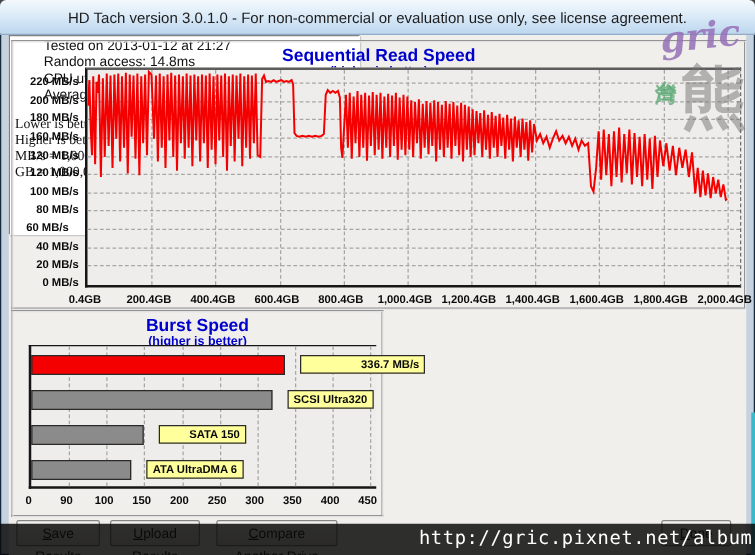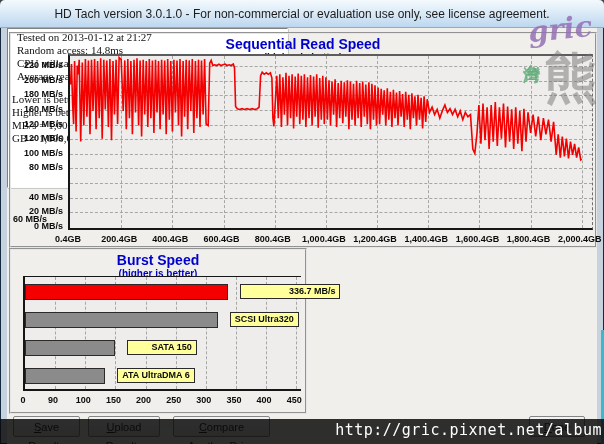--- a/index.html
+++ b/index.html
@@ -35,21 +35,21 @@
   .ylab,.xlab{position:absolute;font-size:9px;font-weight:700;color:#0b0b0b;white-space:nowrap;}
   .xlab{text-align:center;}
   svg.series{position:absolute;left:0;top:0;z-index:3;}
 
   .bar{position:absolute;height:16px;border:1px solid #2a2a2a;box-sizing:border-box;z-index:3;}
   .barlabel{position:absolute;height:13px;line-height:12px;background:#ffff9c;
             border:1px solid #2a2a2a;font-size:9px;font-weight:700;color:#0b0b0b;
             padding:0 4px;white-space:nowrap;z-index:4;}
 
   .info-drive{font-family:"Liberation Serif",serif;font-size:12px;font-weight:700;color:#e00000;}
-  .info-line{font-family:Liberation Serif, serif;font-size:11px;color:#111;margin-left:5px;line-height:13px;}
+  .info-line{font-family:Liberation Sans, sans-serif;font-size:11px;color:#111;margin-left:23px;line-height:13px;}
   .info-note{font-family:"Liberation Serif",serif;font-size:11px;color:#111;line-height:13px;}
   .info-notes{margin-top:10px;}
 
   .btn{position:absolute;top:388px;height:21px;background:linear-gradient(#f5f4f2,#dcd9d3);
        border:1px solid #858585;border-radius:2px;font-size:11px;color:#111;
        text-align:center;line-height:19px;cursor:default;z-index:6;}
   .ak::first-letter{text-decoration:underline;}
 
   .urlbar{position:absolute;left:0;right:0;bottom:0;height:25px;background:rgba(8,8,8,0.84);z-index:20;}
   .urltext{position:absolute;right:2px;top:2px;color:#ffffff;
@@ -101,21 +101,21 @@
           <div class="vgrid" style="left: 460.588px;"></div>
           <div class="vgrid" style="left: 511.765px;"></div>
           <svg width="522" height="172" viewBox="0 0 522 172" class="series">
             <polyline points="0.5,28.5 1.5,8.1 2.6,47.6 3.6,68.1 4.6,5.1 6.1,75.4 7.2,9.5 8.2,18.3 9.2,3.7 10.7,85.6 12.3,6.6 13.8,69.5 15.4,2.9 16.9,60.7 18.4,4.4 20.0,78.3 21.5,3.7 23.0,54.9 24.6,2.9 26.1,73.2 27.6,5.1 29.2,62.2 30.7,2.2 32.2,82.7 33.8,3.7 35.3,53.4 36.8,4.4 38.4,71.0 39.9,2.9 41.5,84.2 43.0,5.1 44.5,58.6 46.1,3.7 47.6,68.1 49.1,1.5 51.2,3.7 53.2,54.9 54.8,4.4 56.3,73.2 57.8,2.9 59.4,62.2 60.9,5.1 62.4,78.3 64.0,3.7 65.5,56.4 67.0,2.2 68.6,69.5 70.1,4.4 71.6,80.5 73.2,3.7 74.7,58.6 76.3,5.1 77.8,71.0 79.3,2.9 80.9,62.2 82.4,4.4 83.9,76.9 85.5,3.7 87.0,56.4 88.5,5.1 90.1,73.2 91.6,3.7 93.1,58.6 94.7,4.4 96.2,78.3 97.7,2.9 99.3,63.7 100.8,5.1 102.4,75.4 103.9,3.7 105.4,56.4 107.0,4.4 108.5,69.5 110.0,2.9 111.6,80.5 113.1,5.1 114.6,60.7 116.2,3.7 117.7,73.2 119.2,4.4 120.8,54.9 122.3,2.9 123.8,76.9 125.4,5.1 126.9,62.2 128.5,3.7 130.0,71.0 131.5,4.4 133.1,58.6 134.6,2.9 136.1,68.1 138.2,69.5 139.7,7.3 141.2,4.4 142.8,9.5 144.8,8.8 146.9,9.5 148.9,8.1 151.0,9.5 153.0,8.8 155.1,8.1 157.1,9.5 159.2,8.8 161.2,9.5 163.3,8.1 164.5,11.7 165.6,50.5 167.3,52.7 169.4,53.4 172.0,52.7 174.5,53.4 177.1,52.7 179.6,53.4 182.2,52.7 184.7,53.4 187.3,52.7 189.1,51.2 190.6,19.8 192.2,16.1 194.2,18.3 196.3,16.8 198.3,18.3 200.4,16.8 201.9,22.0 202.9,62.2 203.9,70.3 205.2,47.6 206.8,19.8 208.3,62.2 209.8,18.3 211.4,71.0 212.9,21.2 214.4,58.6 216.0,16.8 217.5,69.5 219.0,19.8 220.6,62.2 222.1,18.3 223.6,72.5 225.2,20.5 226.7,60.7 228.2,17.6 229.8,68.1 231.3,19.8 232.9,63.7 234.4,18.3 235.9,71.0 237.5,21.2 239.0,62.2 240.5,19.0 242.1,69.5 243.6,20.5 245.1,60.7 246.7,18.3 248.2,71.7 249.7,22.0 251.3,63.7 252.8,19.8 254.3,68.1 255.9,21.2 257.4,63.7 259.0,24.2 260.5,69.5 262.0,25.6 263.6,58.6 265.1,23.4 266.6,71.0 268.2,27.1 269.7,62.2 271.2,24.9 272.8,67.3 274.3,26.3 275.8,60.7 277.4,24.2 278.9,73.2 280.4,25.6 282.0,63.7 283.5,27.8 285.1,69.5 286.6,24.9 288.1,62.2 289.7,27.1 291.2,71.0 292.7,25.6 294.3,60.7 295.8,28.5 297.3,68.1 298.9,26.3 300.4,73.2 301.9,27.8 303.5,63.7 305.0,29.3 306.5,69.5 308.1,31.5 309.6,68.1 311.2,32.9 312.7,58.6 314.2,34.4 315.8,69.5 317.3,32.2 318.8,63.7 320.4,35.9 321.9,71.0 323.4,33.7 325.0,62.2 326.5,36.6 328.0,69.5 329.6,35.1 331.1,60.7 332.6,38.1 334.2,71.0 335.7,35.9 337.3,63.7 338.8,38.8 340.3,73.2 341.9,37.3 343.4,62.2 344.9,40.3 346.5,69.5 348.0,38.8 349.5,63.7 351.1,41.7 352.6,72.5 354.1,40.3 355.7,65.9 357.2,43.2 359.5,56.4 362.1,51.2 364.6,58.6 367.2,53.4 369.8,62.2 372.3,54.9 374.9,49.0 377.4,56.4 380.0,52.7 382.5,58.6 385.1,53.4 387.7,60.7 390.2,54.9 392.8,63.7 395.3,56.4 397.9,60.7 400.5,58.6 402.8,93.0 404.8,97.3 406.9,78.3 408.9,49.0 410.9,87.8 413.0,47.6 415.0,84.2 417.1,51.2 419.1,93.0 421.2,49.0 423.2,85.6 425.3,46.1 427.3,90.0 429.4,51.2 431.4,82.7 433.5,47.6 435.5,91.5 437.6,50.5 439.6,85.6 441.7,53.4 443.7,93.0 445.7,51.2 447.8,87.8 449.8,54.9 451.9,95.1 453.9,52.7 456.0,85.6 458.0,56.4 460.6,76.9 463.1,58.6 465.7,80.5 468.3,60.7 470.8,84.2 473.4,62.2 475.9,78.3 478.5,63.7 481.1,85.6 483.6,65.9 486.2,98.8 488.2,78.3 490.3,101.7 492.3,80.5 494.4,100.3 496.4,82.7 498.5,102.5 500.5,85.6 502.6,98.8 504.6,87.8 506.6,101.7 508.7,91.5 510.7,103.9 511.8,103.2" fill="none" stroke="#f40000" stroke-width="1.6"></polyline>
           </svg>
         </div>
       <div id="seqlabels">
           <div class="ylab" style="left: 2px; width: 50px; text-align: right; top: 187px;">0 MB/s</div>
           <div class="ylab" style="left: 2px; width: 50px; text-align: right; top: 172.362px;">20 MB/s</div>
           <div class="ylab" style="left: 2px; width: 50px; text-align: right; top: 157.723px;">40 MB/s</div>
-          <div class="ylab" style="left: 2px; width: 50px; text-align: left; top: 143.085px; margin-top: 37px;">60 MB/s</div>
+          <div class="ylab" style="left: 2px; width: 50px; text-align: center; top: 143.085px;">60 MB/s</div>
           <div class="ylab" style="left: 2px; width: 50px; text-align: right; top: 128.447px;">80 MB/s</div>
           <div class="ylab" style="left: 2px; width: 50px; text-align: right; top: 113.809px;">100 MB/s</div>
           <div class="ylab" style="left: 2px; width: 50px; text-align: right; top: 99.1702px;">120 MB/s</div>
           <div class="ylab" style="left: 2px; width: 50px; text-align: right; top: 84.5319px;">120 MB/s</div>
           <div class="ylab" style="left: 2px; width: 50px; text-align: right; top: 69.8936px;">160 MB/s</div>
           <div class="ylab" style="left: 2px; width: 50px; text-align: right; top: 55.2553px;">180 MB/s</div>
           <div class="ylab" style="left: 2px; width: 50px; text-align: right; top: 40.617px;">200 MB/s</div>
           <div class="ylab" style="left: 2px; width: 50px; text-align: right; top: 25.9787px;">220 MB/s</div>
           <div class="xlab" style="left: 29px; width: 56px; top: 200px;">0.4GB</div>
           <div class="xlab" style="left: 80.1765px; width: 56px; top: 200px;">200.4GB</div>

